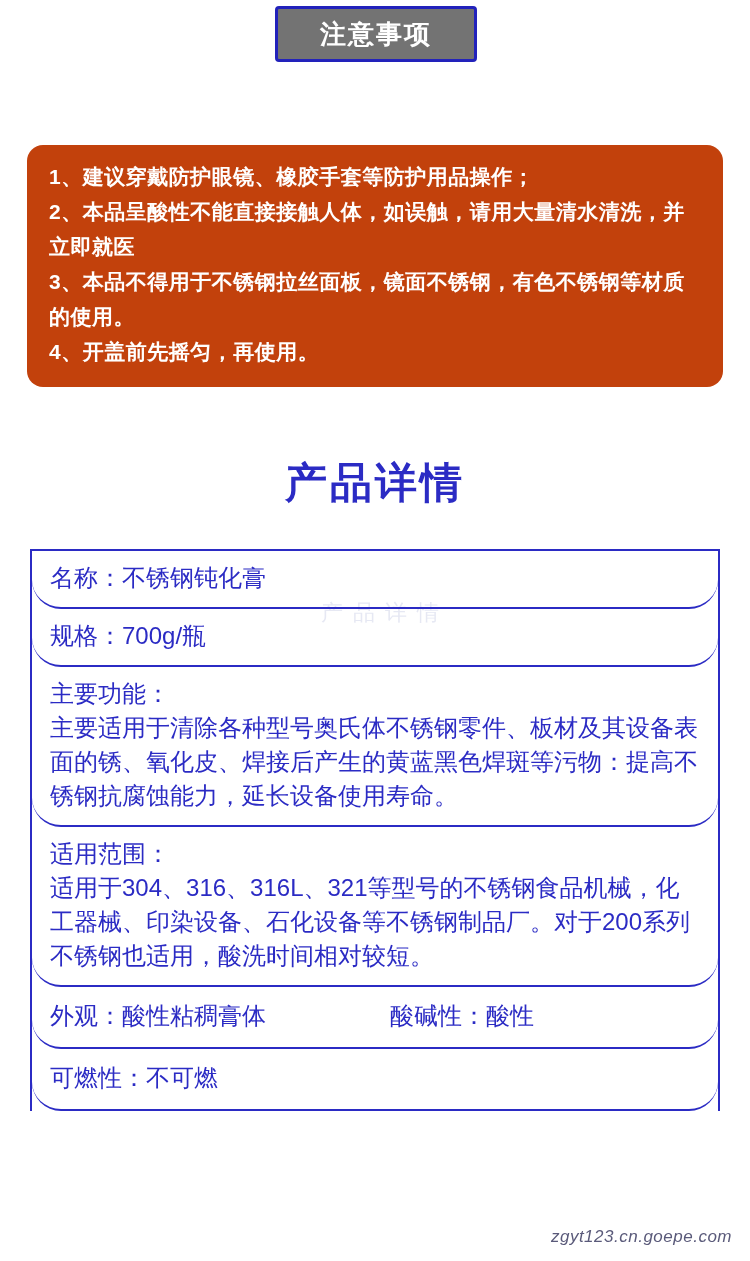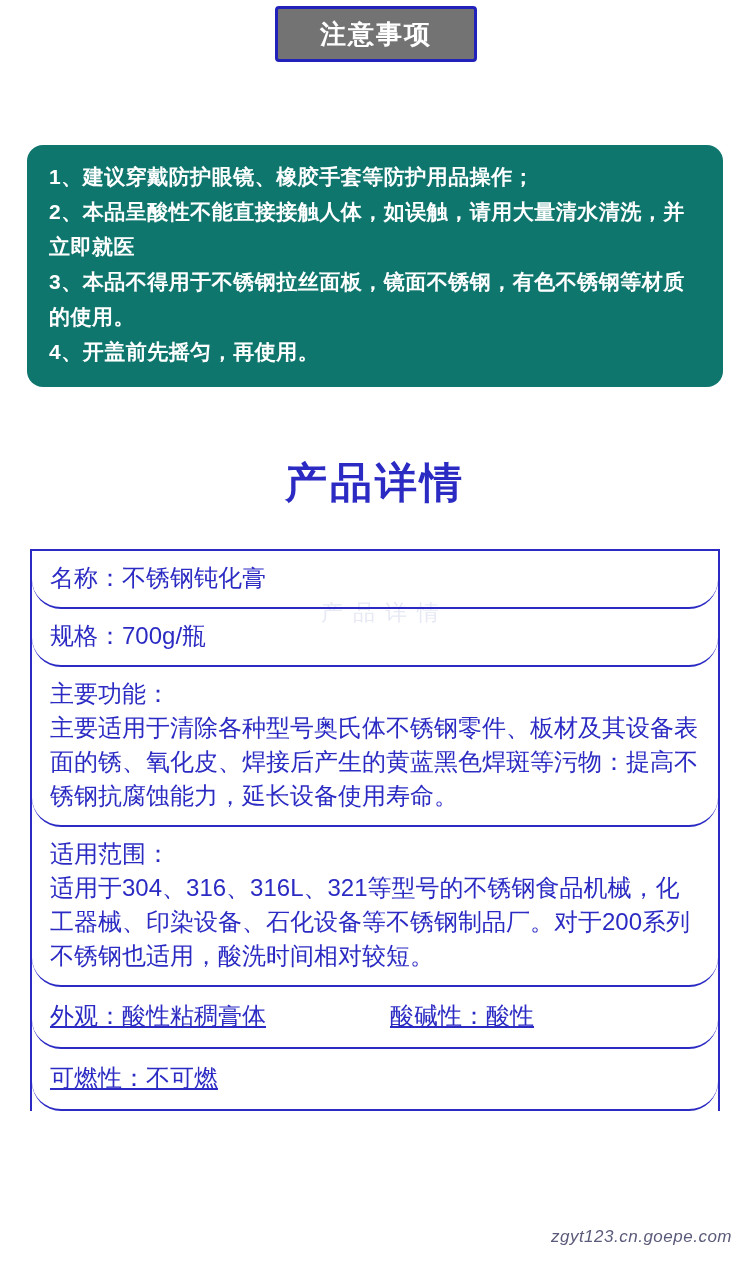--- a/index.html
+++ b/index.html
@@ -42,21 +42,21 @@
     letter-spacing: 2px;
   }
 
   
   .notice-box {
     position: absolute;
     left: 27px;
     top: 145px;
     width: 696px;
     box-sizing: border-box;
-    background: #0f766e;
+    background: #c2410c;
     border-radius: 16px;
     padding: 14px 22px 18px 22px;
   }
   .notice-line {
     color: #ffffff;
     font-size: 21px;
     line-height: 35px;
     font-weight: bold;
     letter-spacing: 0.5px;
   }
@@ -96,21 +96,20 @@
     color: #2b2bc4;
     font-weight: normal;
   }
   .spec-row.block .cell-text {
     display: block;
   }
   .spec-row.two-col {
     display: flex;
     align-items: flex-end;
     padding: 12px 18px 14px 18px;
-    text-decoration: underline;
   }
   .spec-row.two-col .col-left {
     width: 340px;
     flex: 0 0 340px;
   }
   .spec-row.two-col .col-right {
     flex: 1 1 auto;
   }
 
   

